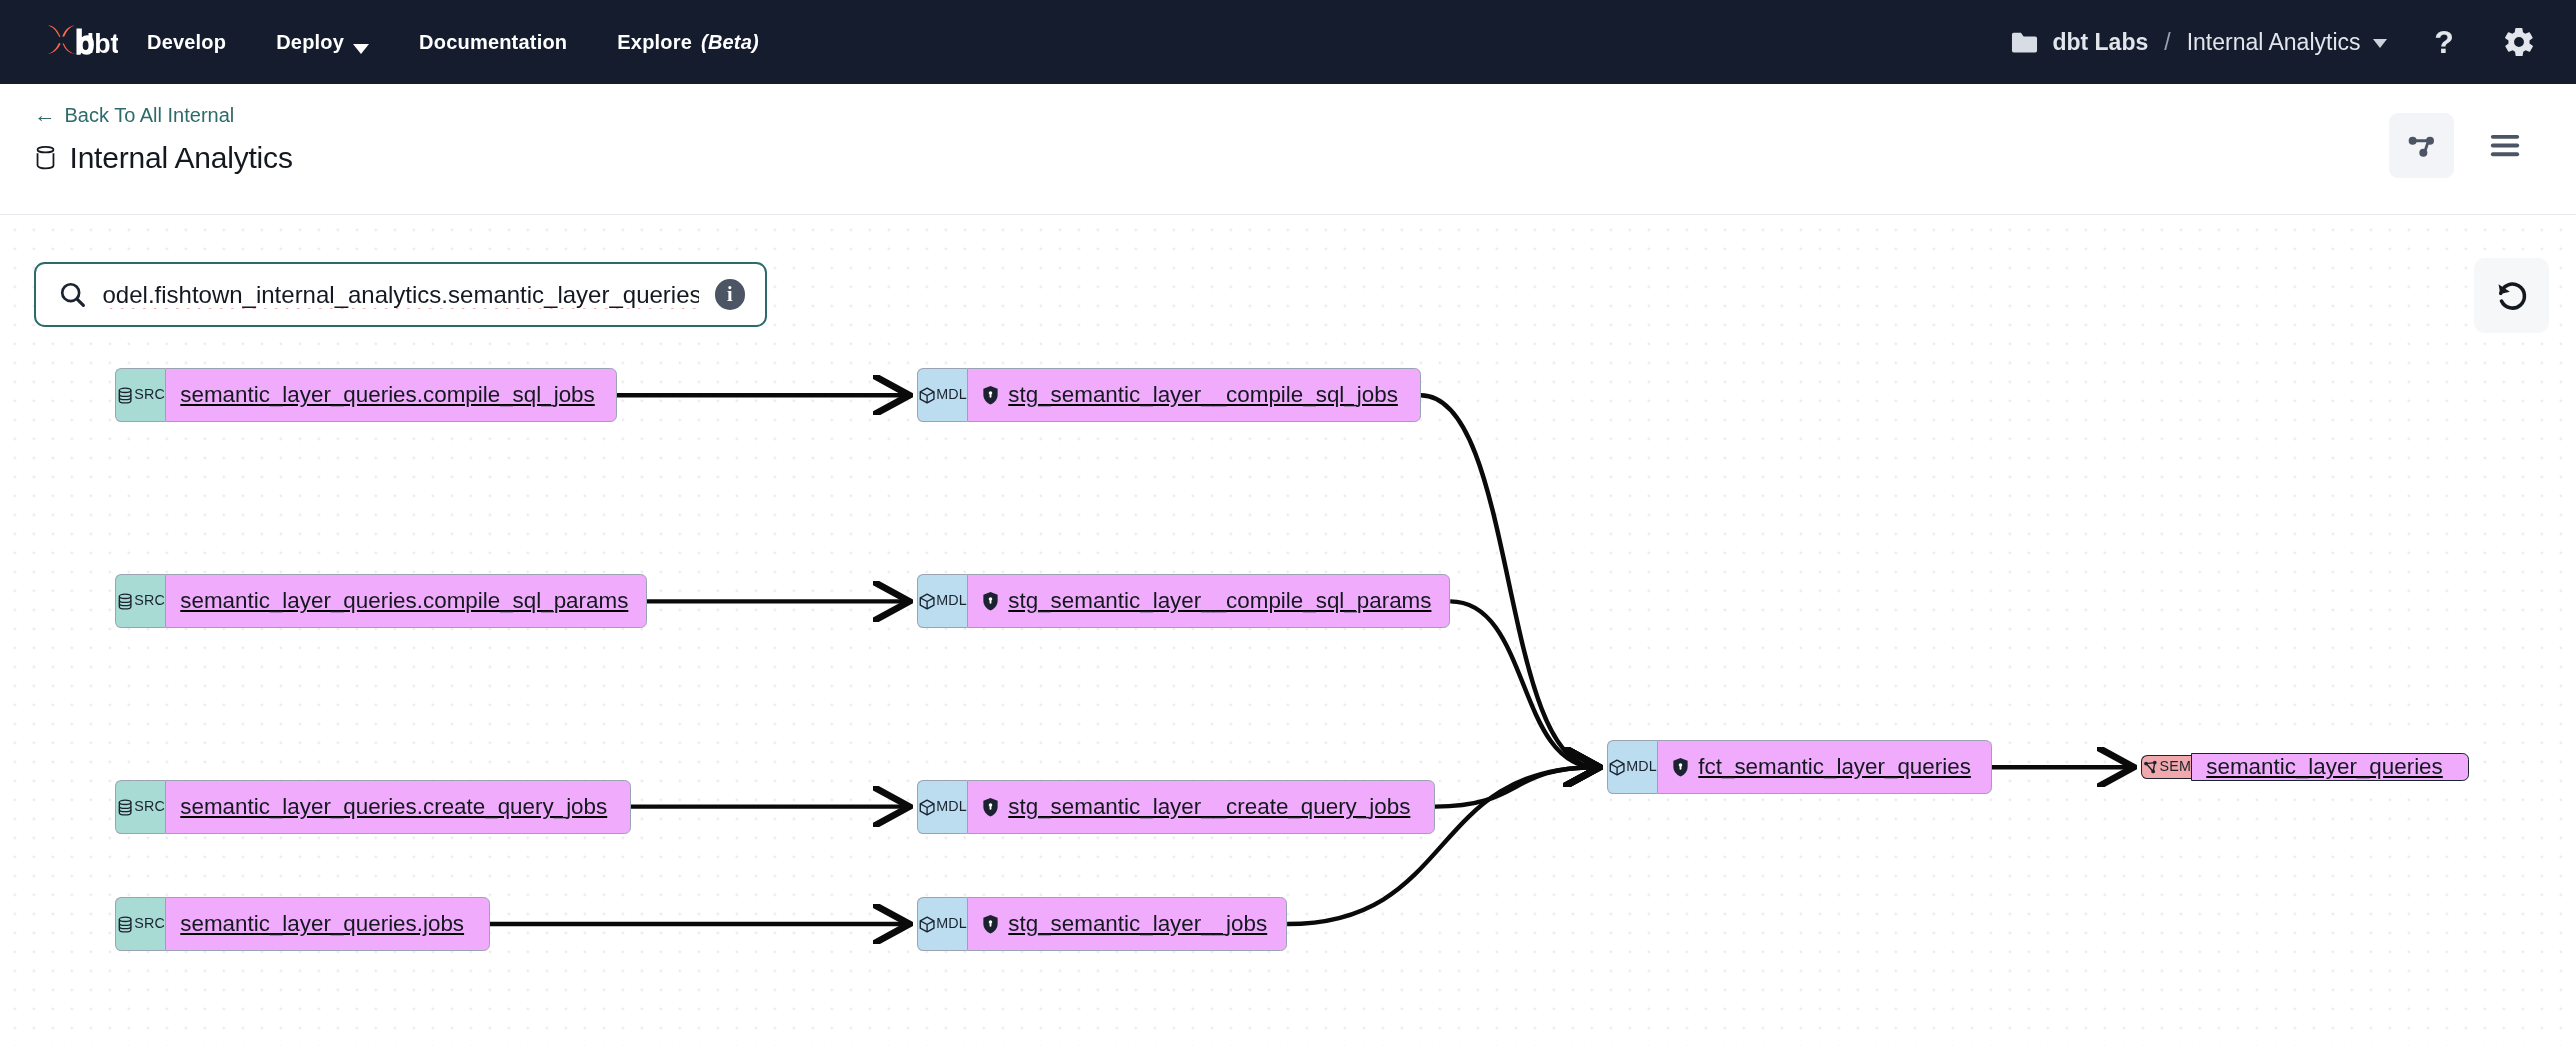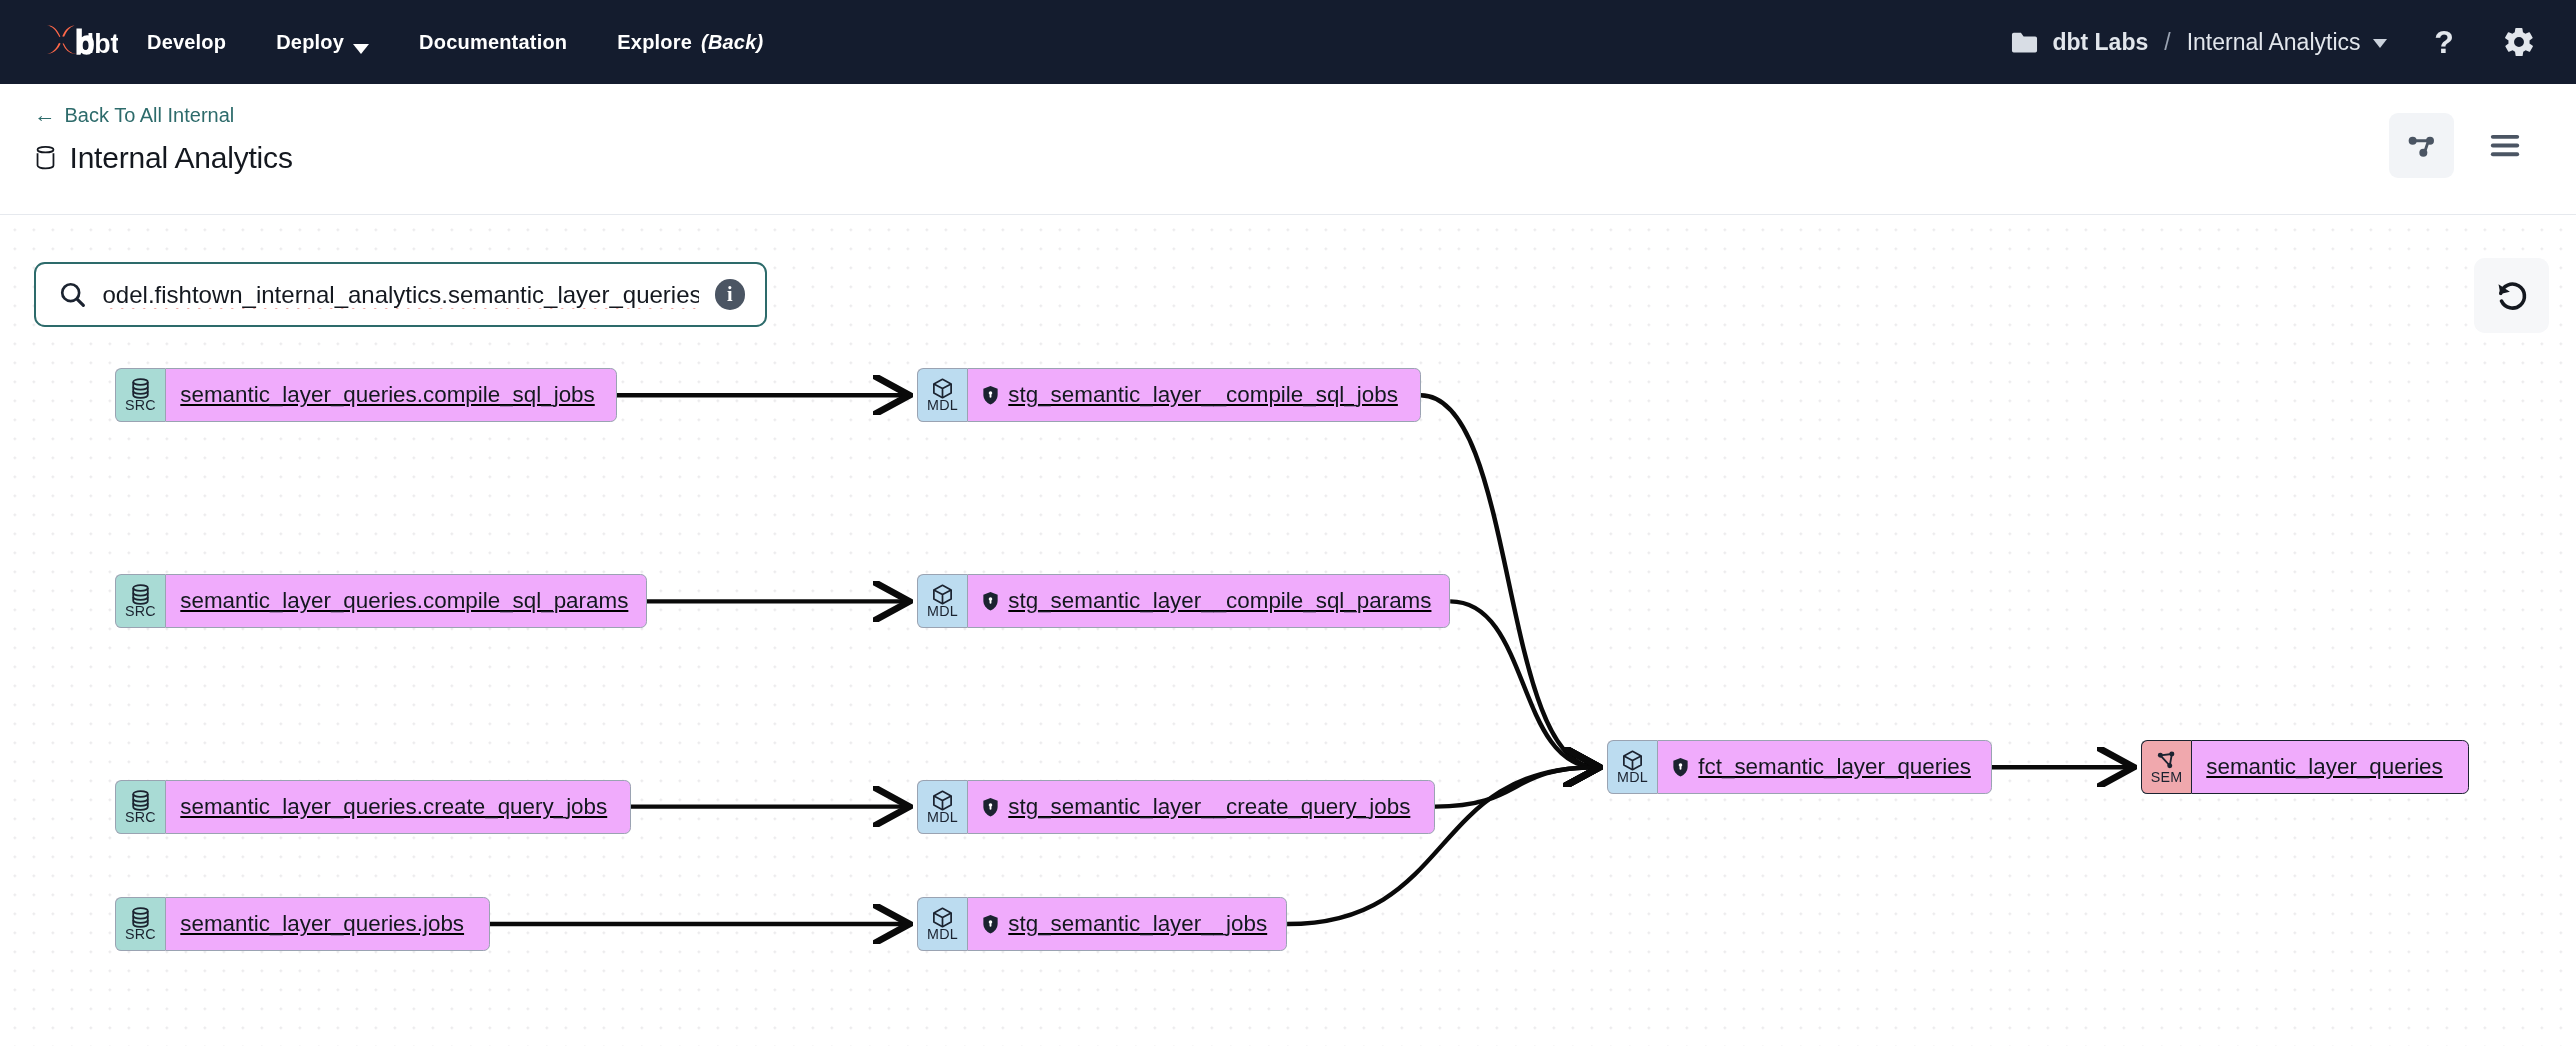--- a/index.html
+++ b/index.html
@@ -162,21 +162,21 @@
     position: absolute;
     display: flex; align-items: stretch;
     height: 54px;
     border-radius: 7.2px;
     background: #ffffff;
     cursor: pointer;
   }
   .node-badge {
     width: 50px; flex: 0 0 50px;
     border-radius: 6.3px 0 0 6.3px;
-    display: flex; flex-direction: column;
+    display: flex; flex-direction: row;
     align-items: center; justify-content: center;
     gap: 0px;
     border: 0.9px solid #9aa3b2;
     border-right: none;
   }
   .badge-ico { width: 23px; height: 23px; display: block; margin-bottom: -1.8px; }
   .badge-text { font-size: 14.3px; color: #1b2330; line-height: 1.1; letter-spacing: 0.2px; }
   .node-body {
     flex: 1 1 auto;
     border: 0.9px solid #9aa3b2;
@@ -219,21 +219,21 @@
     </div>
     <div class="nav-link">
       <span>Deploy</span>
       <span class="chev-d"></span>
     </div>
     <div class="nav-link">
       <span>Documentation</span>
     </div>
     <div class="nav-link">
       <span>Explore</span>
-      <span class="beta">(Back)</span>
+      <span class="beta">(Beta)</span>
     </div>
   </div>
 
   <div class="nav-right">
     <div class="org-crumb">
       <svg class="folder-ico" viewBox="0 0 30 24">
         <path d="M1 4a2 2 0 012-2h8l3 4h13a2 2 0 012 2v14a2 2 0 01-2 2H3a2 2 0 01-2-2z" fill="#d8dde5"></path>
       </svg>
       <span>dbt Labs</span>
     </div>
@@ -454,21 +454,21 @@
         </div>
         <div class="node-body">
           <svg class="shield-ico" viewBox="0 0 20 24">
             <path d="M10 1 18.4 4.2v7.1c0 5.2-3.6 9.4-8.4 11.6C5.2 20.7 1.6 16.5 1.6 11.3V4.2Z" fill="#1b2330"></path>
             <circle cx="10" cy="9.4" r="2.1" fill="#ffffff"></circle>
             <rect x="8.9" y="10.2" width="2.2" height="4.6" rx="1.1" fill="#ffffff"></rect>
           </svg>
           <span class="node-label">fct_semantic_layer_queries</span>
         </div>
       </div>
-      <div class="node sem" style="left: 2141px; top: 525px; width: 328px;">
+      <div class="node sem" style="left: 2141px; top: 525px; width: 328px; align-items: center;">
         <div class="node-badge">
           <svg class="badge-ico" viewBox="0 0 24 24">
             <path d="M5.6 6.6 17.6 5.2 15.4 17.4Z" fill="none" stroke="#1b2330" stroke-width="1.9" stroke-linejoin="round"></path>
             <circle cx="5.6" cy="6.6" r="2.6" fill="#1b2330"></circle>
             <circle cx="17.6" cy="5.2" r="2.6" fill="#1b2330"></circle>
             <circle cx="15.4" cy="17.4" r="2.6" fill="#1b2330"></circle>
           </svg>
           <span class="badge-text">SEM</span>
         </div>
         <div class="node-body">

